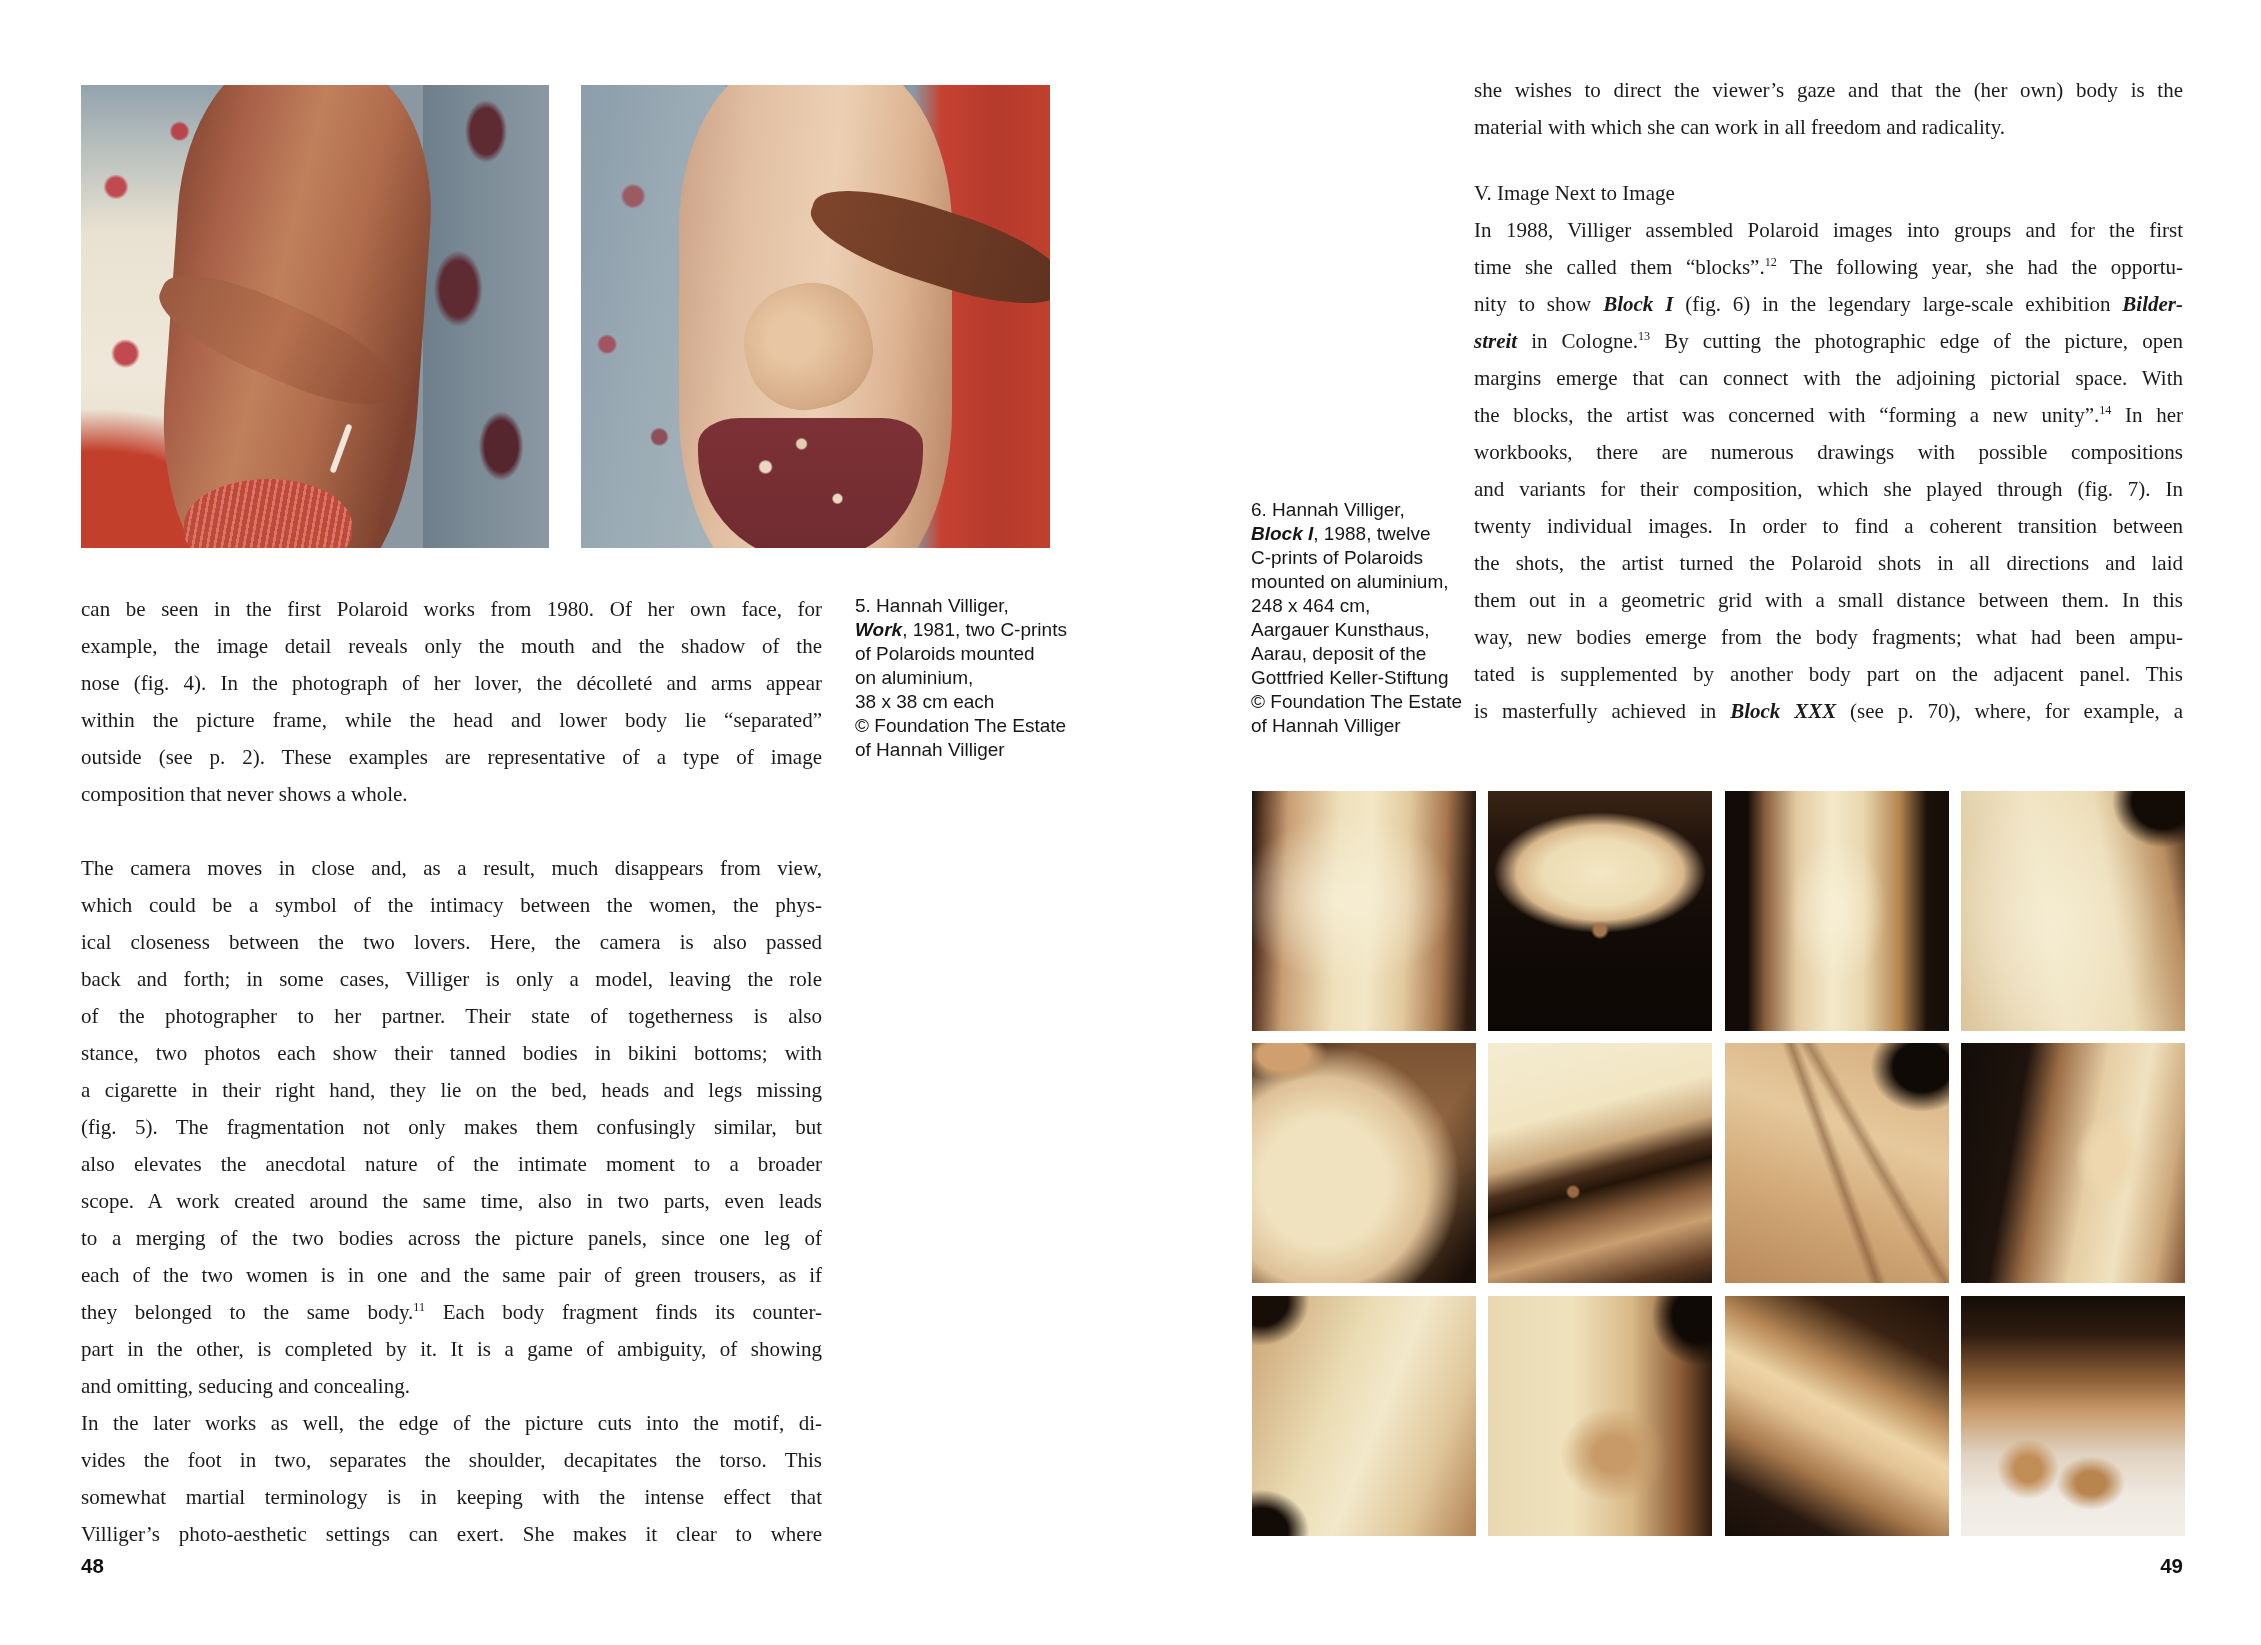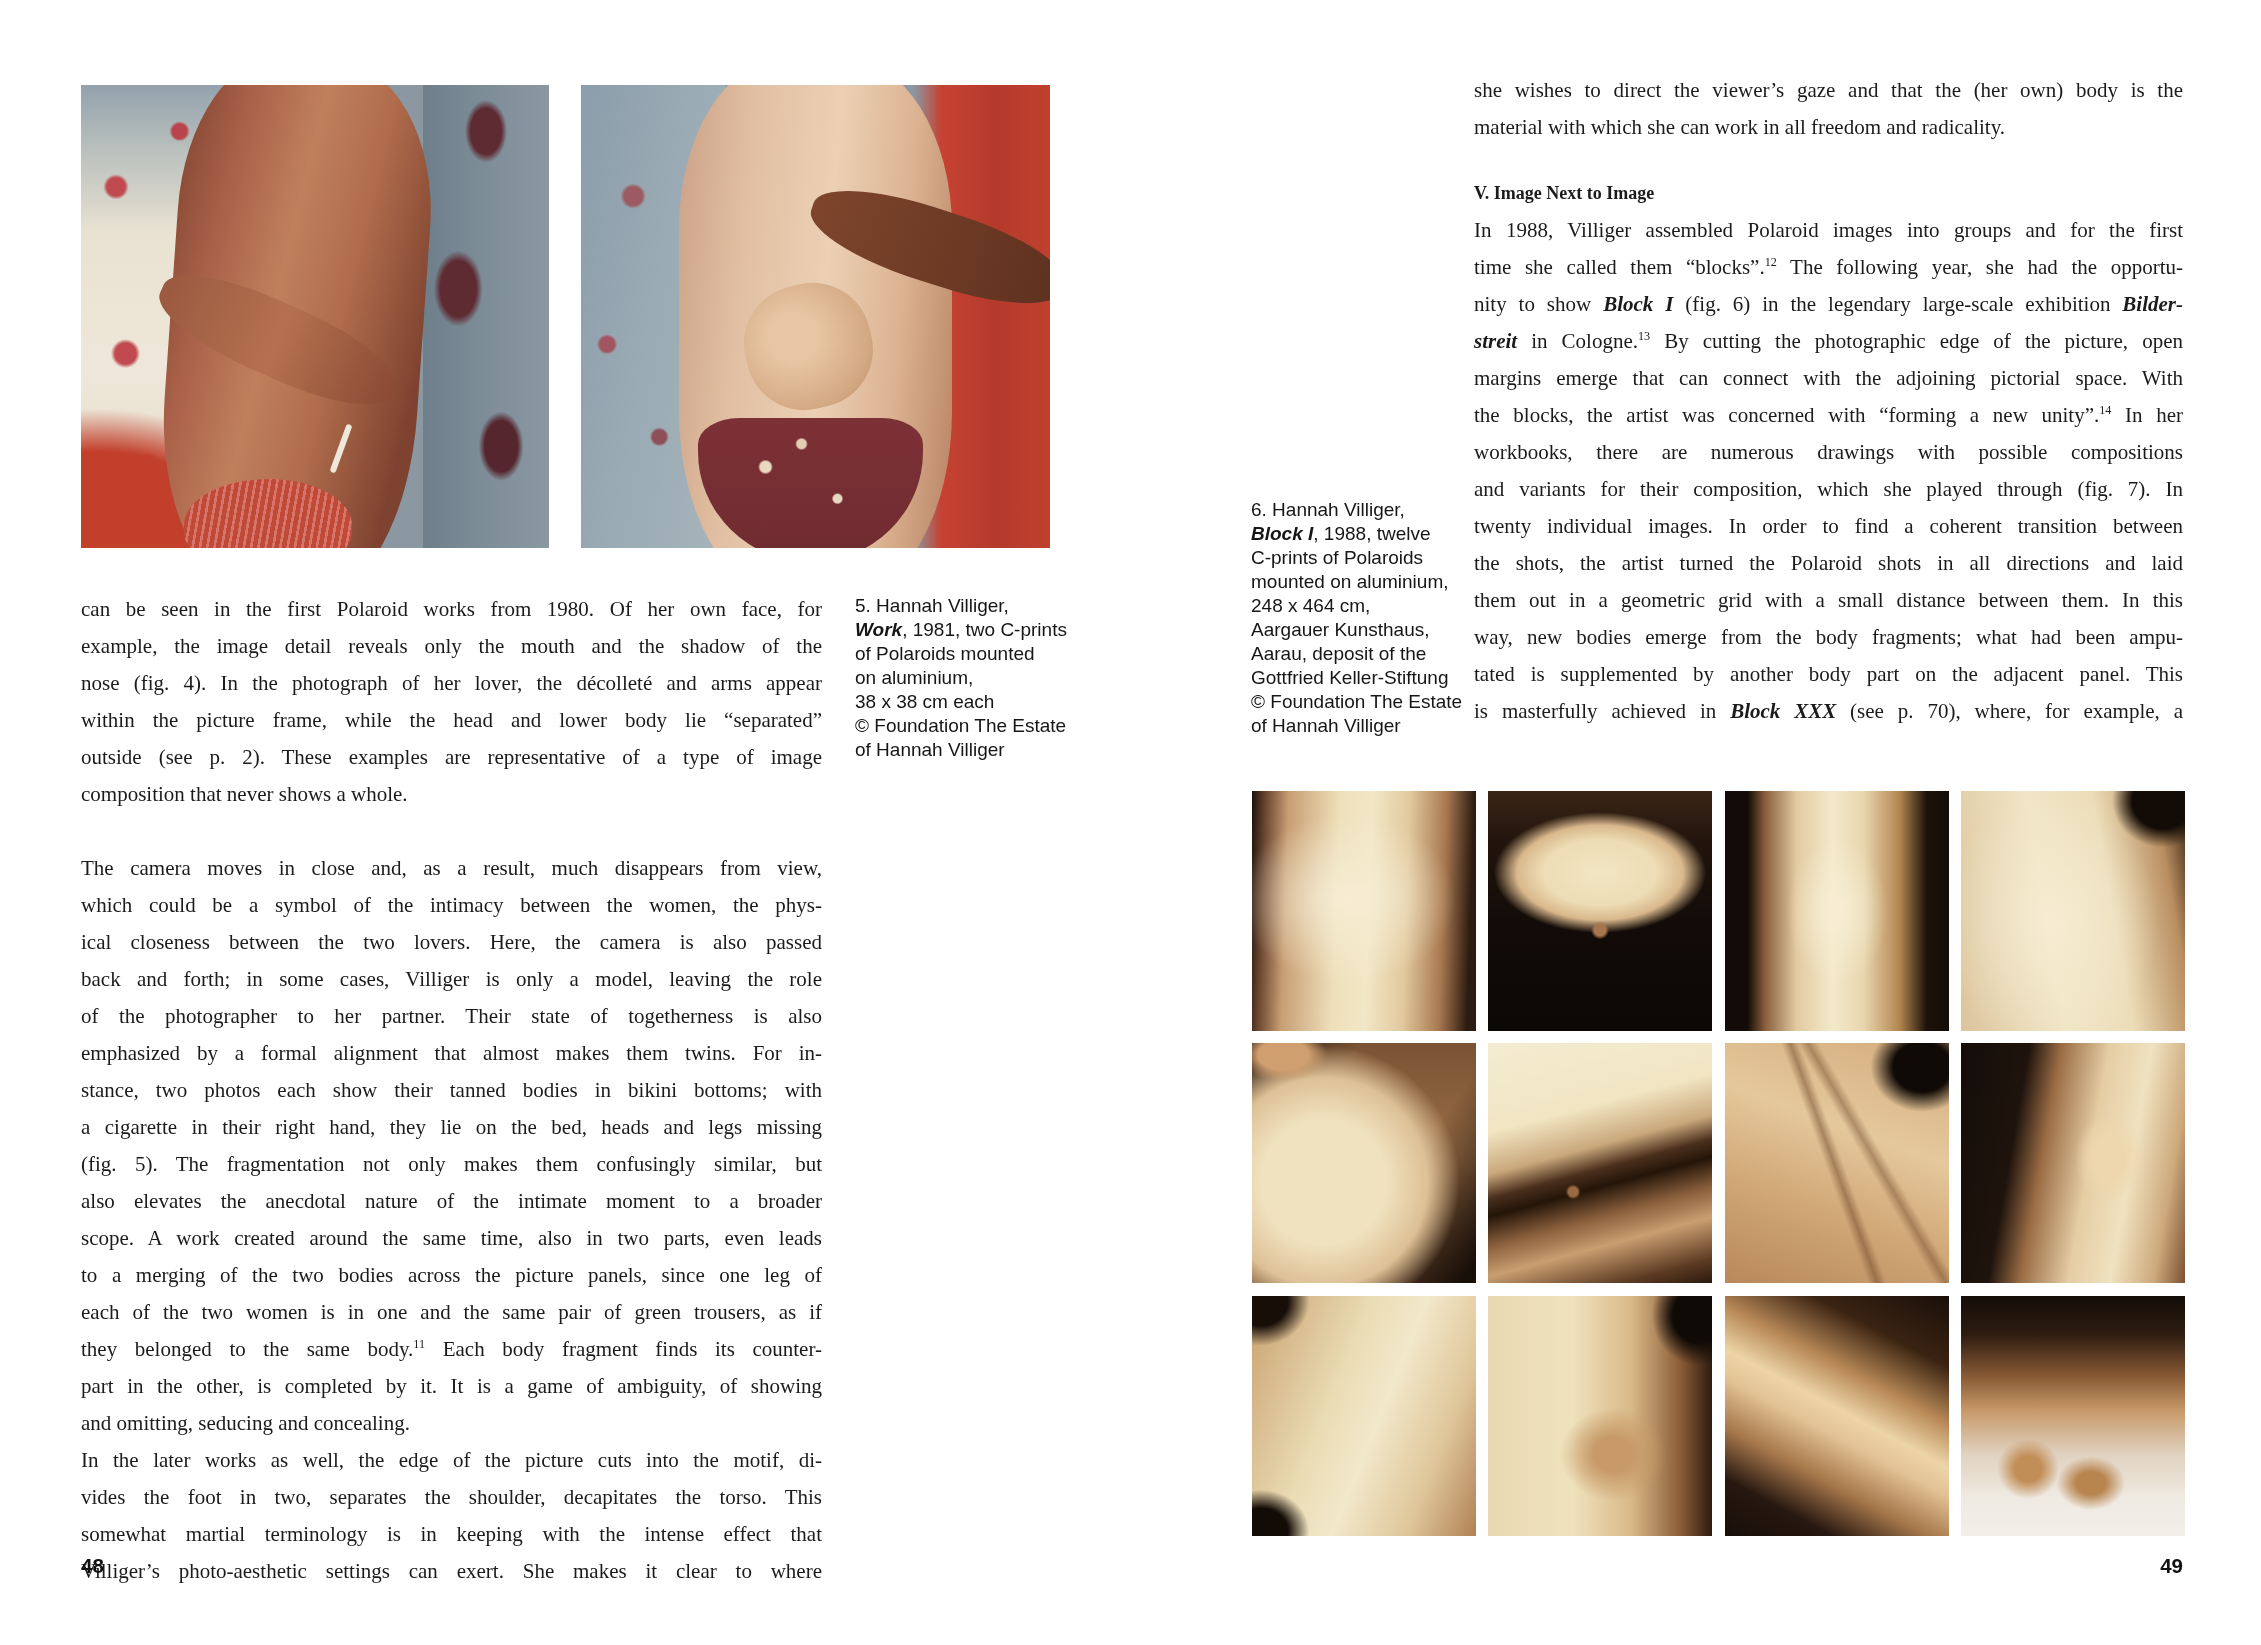--- a/index.html
+++ b/index.html
@@ -9,21 +9,21 @@
     overflow:hidden;
   }
   
   .col{position:absolute;}
   #left-col{left:81px;top:591px;width:741px;}
   #right-col{left:1474px;top:72px;width:709px;}
   .para{font-size:21px;}
   .para .line{line-height:37px;white-space:normal;}
   .para .line.j{text-align:justify;text-align-last:justify;}
   .para.gap{margin-top:37px;}
-  .heading{margin:29px 0 0 0;font-size:18px;line-height:37px;font-weight:bold;}
+  .heading{margin:29px 0 0 0;font-size:21px;line-height:37px;font-weight:normal;}
   em.it{font-style:italic;font-weight:bold;}
   sup.sup{font-size:0.58em;vertical-align:super;line-height:0;}
 
   
   .cap{position:absolute;font-family:"Liberation Sans","DejaVu Sans",sans-serif;font-size:19px;color:#161616;}
   #caption-5{left:855px;top:594px;width:226px;}
   #caption-6{left:1251px;top:498px;width:226px;}
   .cap .line{line-height:24px;}
 
   
@@ -166,21 +166,20 @@
         <div class="line j">within the picture frame, while the head and lower body lie “separated”</div>
         <div class="line j">outside (see p. 2). These examples are representative of a type of image</div>
         <div class="line">composition that never shows a whole.</div>
       </div>
     <div class="para gap">
         <div class="line j">The camera moves in close and, as a result, much disappears from view,</div>
         <div class="line j">which could be a symbol of the intimacy between the women, the phys-</div>
         <div class="line j">ical closeness between the two lovers. Here, the camera is also passed</div>
         <div class="line j">back and forth; in some cases, Villiger is only a model, leaving the role</div>
         <div class="line j">of the photographer to her partner. Their state of togetherness is also</div>
-        <div class="line j">emphasized by a formal alignment that almost makes them twins. For in-</div>
         <div class="line j">stance, two photos each show their tanned bodies in bikini bottoms; with</div>
         <div class="line j">a cigarette in their right hand, they lie on the bed, heads and legs missing</div>
         <div class="line j">(fig. 5). The fragmentation not only makes them confusingly similar, but</div>
         <div class="line j">also elevates the anecdotal nature of the intimate moment to a broader</div>
         <div class="line j">scope. A work created around the same time, also in two parts, even leads</div>
         <div class="line j">to a merging of the two bodies across the picture panels, since one leg of</div>
         <div class="line j">each of the two women is in one and the same pair of green trousers, as if</div>
         <div class="line j">they belonged to the same body.<sup class="sup">11</sup> Each body fragment finds its counter-</div>
         <div class="line j">part in the other, is completed by it. It is a game of ambiguity, of showing</div>
         <div class="line">and omitting, seducing and concealing.</div>

